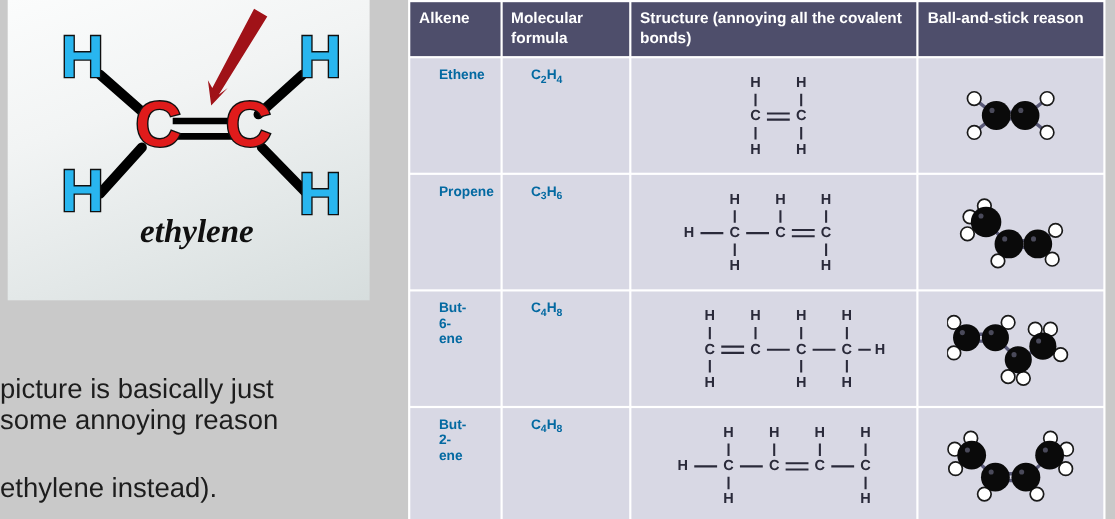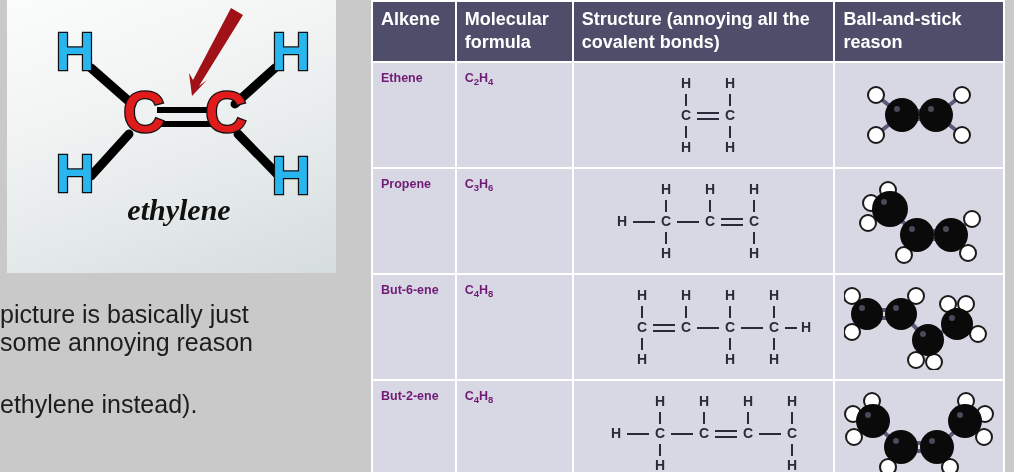--- a/index.html
+++ b/index.html
@@ -28,54 +28,55 @@
   #ethylene-svg { display: block; }
 
   .slide-text {
     position: absolute;
     left: 0px;
     font-size: 25px;
     color: #1d1d1d;
     font-family: "Liberation Sans", sans-serif;
     white-space: nowrap;
     letter-spacing: 0px;
+    margin-top: 40px;
   }
   #slide-line-1 { top: 300px; }
   #slide-line-2 { top: 328px; }
   #slide-line-3 { top: 390px; }
 
   
   #alkene-table {
     position: absolute;
     left: 371px;
     top: 0px;
     width: 634px;
     border-collapse: separate;
     border-spacing: 2px;
     background: #ffffff;
     table-layout: fixed;
   }
   #alkene-table th {
     background: #4e4e6b;
     color: #ffffff;
-    font-size: 18px;
+    font-size: 14px;
     font-weight: bold;
     text-align: left;
     padding: 6px 8px 8px 8px;
     vertical-align: top;
     line-height: 1.25;
     height: 34px;
   }
   #alkene-table td {
     background: #d8d8e4;
     vertical-align: top;
-    padding: 8px 8px;
+    padding: 8px 26px;
     font-size: 12.5px;
     font-weight: bold;
-    color: #701a75;
+    color: #0369a1;
     height: 88px;
   }
   .col-alkene   { width: 78px; }
   .col-formula  { width: 110px; }
   .col-structure{ width: 248px; }
   .col-model    { width: 160px; }
 
   td.cell-structure, td.cell-model { padding: 0; }
   .structure-wrap, .model-wrap {
     width: 100%;

